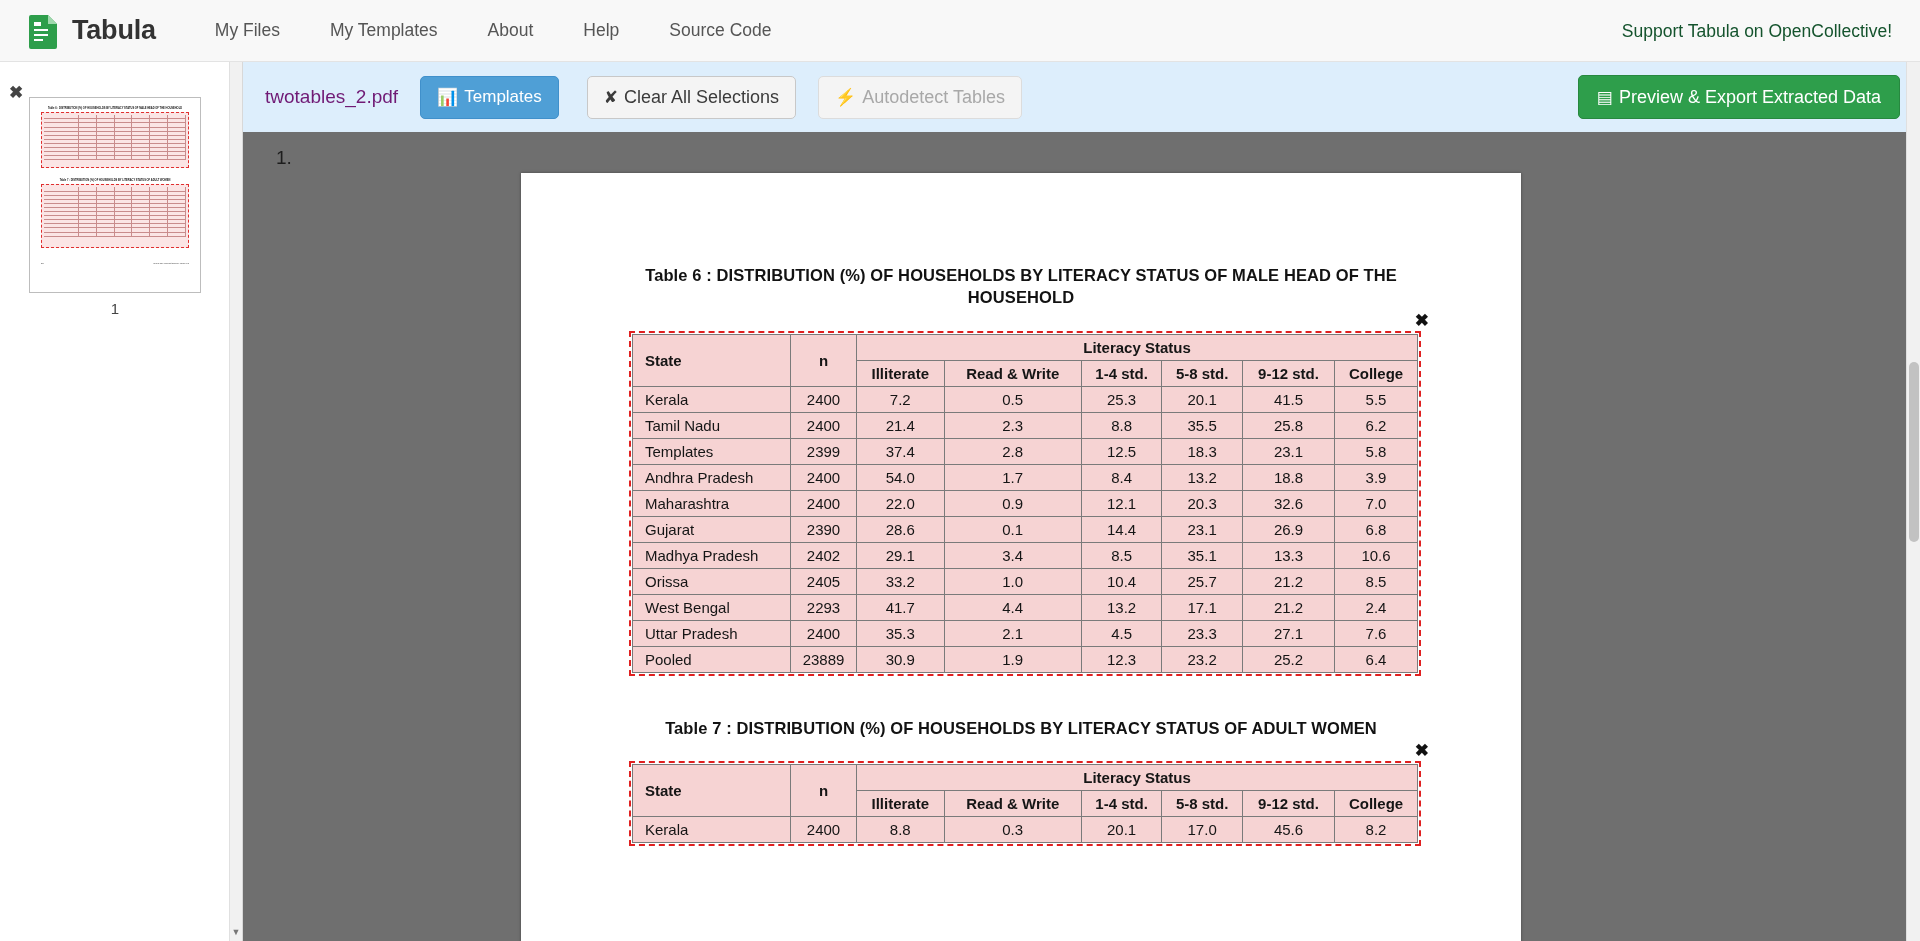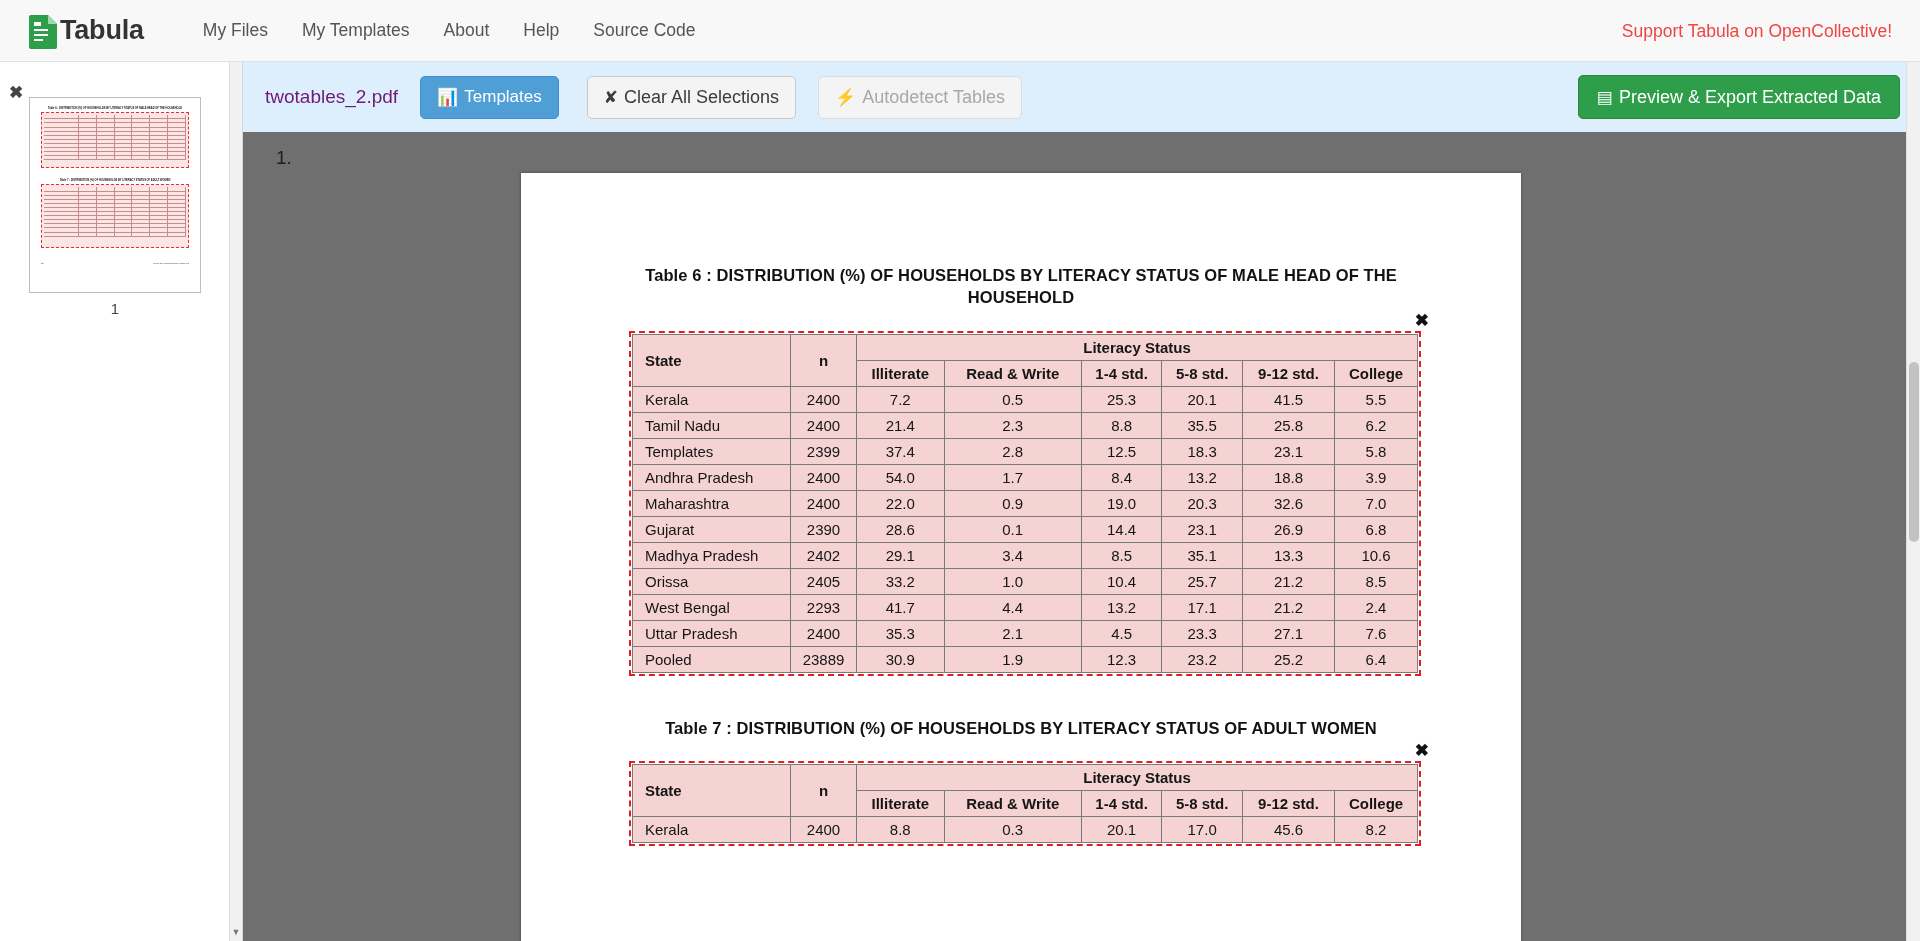--- a/index.html
+++ b/index.html
@@ -16,49 +16,50 @@
     height: 62px;
     background: #f8f8f8;
     border-bottom: 1px solid #e3e3e3;
     display: flex;
     align-items: center;
     padding: 0 26px;
     position: relative;
   }
   .brand {
     display: flex; align-items: center;
+    gap: 12px;
     margin-right: 42px;
   }
   .brand-logo {
     width: 34px; height: 36px;
     position: relative;
   }
   .brand-logo svg { display:block; }
   .brand-name {
     font-size: 27px;
     color: #333;
     font-weight: bold;
     letter-spacing: -0.2px;
   }
-  .nav-links { display: flex; align-items: center; gap: 0px; }
+  .nav-links { display: flex; align-items: center; gap: 16px; }
   .nav-link {
     font-size: 17.5px;
     color: #555;
     padding: 0 17px;
     text-decoration: none;
     white-space: nowrap;
     cursor: pointer;
   }
   .nav-right {
     position: absolute;
     right: 28px;
     top: 50%;
     transform: translateY(-50%);
     font-size: 17.5px;
-    color: #ef4444;
+    color: #14532d;
     cursor: pointer;
     white-space: nowrap;
   }
 
   
   .toolbar {
     position: absolute;
     left: 243px;
     right: 0;
     top: 62px;
@@ -650,21 +651,21 @@
             <td>8.4</td>
             <td>13.2</td>
             <td>18.8</td>
             <td>3.9</td>
           </tr>
           <tr>
             <td class="state">Maharashtra</td>
             <td class="n">2400</td>
             <td>22.0</td>
             <td>0.9</td>
-            <td>19.0</td>
+            <td>12.1</td>
             <td>20.3</td>
             <td>32.6</td>
             <td>7.0</td>
           </tr>
           <tr>
             <td class="state">Gujarat</td>
             <td class="n">2390</td>
             <td>28.6</td>
             <td>0.1</td>
             <td>14.4</td>

